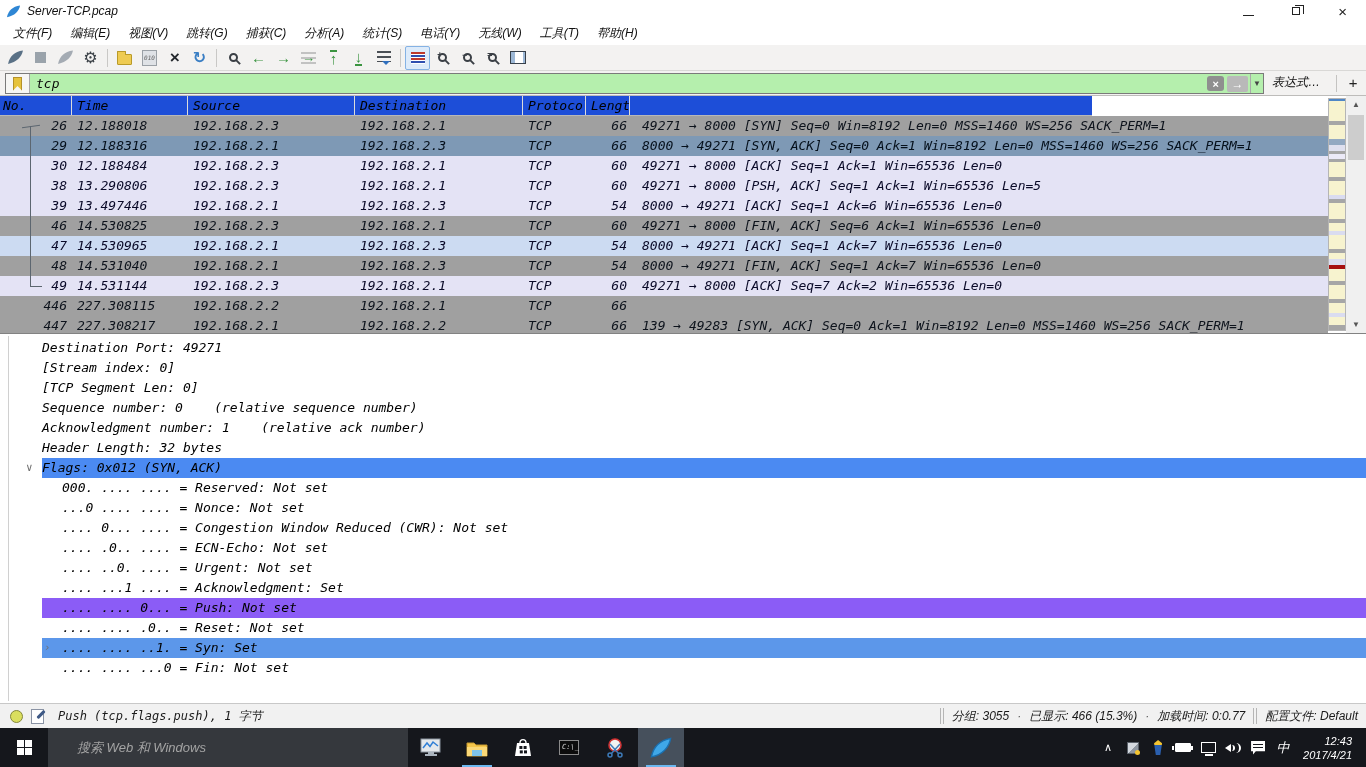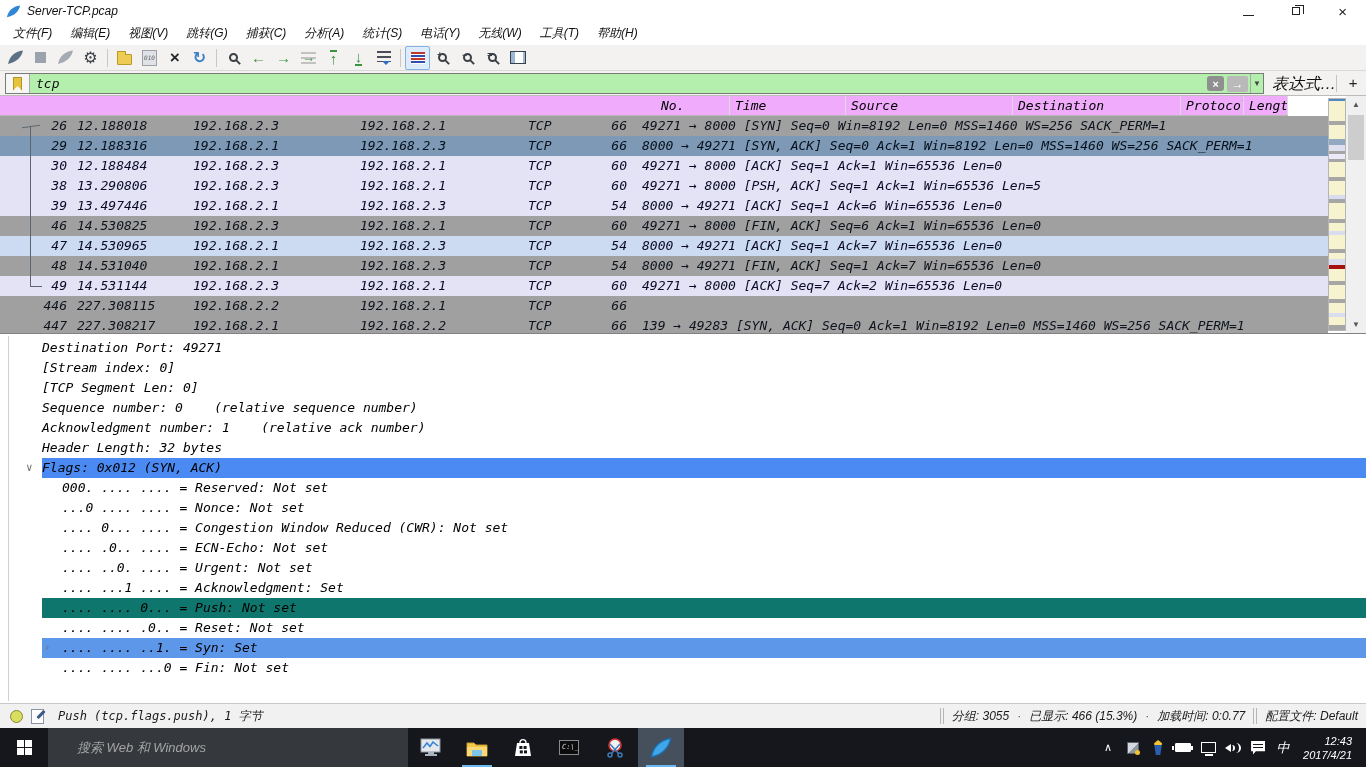--- a/index.html
+++ b/index.html
@@ -50,28 +50,28 @@
 
   
   .filterbar{position:absolute;left:0;top:71px;right:0;height:25px;background:#f3f2f1;border-bottom:1px solid #bdbcba;display:flex;align-items:center;}
   .ffield{position:absolute;left:5px;top:2px;width:1259px;height:21px;border:1px solid #7a7a7a;background:#b5efad;display:flex;align-items:center;}
   .fbook{width:24px;height:19px;background:#f6f6f4;border-right:1px solid #a9a9a9;display:flex;align-items:center;justify-content:center;}
   .ribbon{width:9px;height:14px;background:#e6c33c;border:1px solid #b5922a;clip-path:polygon(0 0,100% 0,100% 100%,50% 68%,0 100%);}
   .ftext{flex:1;padding-left:6px;font-size:13px;color:#0a0a0a;}
   .fclear{width:17px;height:15px;background:#8f8f8f;border-radius:3px;color:#fff;font-size:11px;font-weight:bold;display:flex;align-items:center;justify-content:center;margin-right:3px;}
   .fapply{width:21px;height:16px;background:#b9b9b9;border-radius:2px;color:#fff;font-size:12px;font-weight:bold;display:flex;align-items:center;justify-content:center;margin-right:2px;}
   .fdrop{width:13px;height:19px;border-left:1px solid #a9a9a9;display:flex;align-items:center;justify-content:center;font-size:8px;color:#444;}
-  .fexpr{position:absolute;left:1272px;top:3px;font-size:16px;color:#111;}
+  .fexpr{position:absolute;left:1272px;top:3px;font-size:12px;color:#111;}
   .fsep{position:absolute;left:1336px;top:4px;height:17px;border-left:1px solid #c4c3c1;}
   .fadd{position:absolute;left:1344px;top:1px;width:18px;height:21px;font-size:15px;color:#222;display:flex;align-items:center;justify-content:center;}
 
   
   .plist{position:absolute;left:0;top:96px;right:0;height:237px;background:#fff;overflow:hidden;}
-  .phead{position:absolute;left:0;top:0;height:20px;width:1288px;background:#f0abfc;border-bottom:1px solid #b8b8b8;display:flex;
-         font-family:"DejaVu Sans Mono",monospace;font-size:13px;justify-content:flex-end;}
+  .phead{position:absolute;left:0;top:0;height:20px;width:1092px;background:#1d4ed8;border-bottom:1px solid #b8b8b8;display:flex;
+         font-family:"DejaVu Sans Mono",monospace;font-size:13px;}
   .hcell{border-right:1px solid #dcdcdc;padding:2px 0 0 5px;white-space:nowrap;overflow:hidden;}
   .prows{position:absolute;left:0;top:20px;width:1328px;height:217px;overflow:hidden;font-family:"DejaVu Sans Mono",monospace;font-size:13px;}
   .prow{height:20px;display:flex;position:relative;white-space:nowrap;}
   .pc{padding-top:2px;overflow:hidden;white-space:nowrap;}
   .c-no{width:72px;text-align:right;padding-right:5px;}
   .c-time{width:116px;padding-left:5px;}
   .c-src{width:167px;padding-left:5px;}
   .c-dst{width:168px;padding-left:5px;}
   .c-proto{width:63px;padding-left:5px;}
   .c-len{width:44px;text-align:right;padding-right:3px;}
@@ -107,21 +107,21 @@
   
   .details{position:absolute;left:0;top:333px;right:0;height:370px;background:#fff;border-top:1px solid #828282;
            font-family:"DejaVu Sans Mono",monospace;font-size:13px;overflow:hidden;padding-top:4px;}
   .dframe{position:absolute;left:8px;top:2px;bottom:2px;border-left:1px solid #d0d0d0;}
   .dl{position:relative;margin-left:42px;height:20px;line-height:20px;white-space:pre;}
   .dl .xp{position:absolute;left:-16px;top:0;color:#707070;font-size:11px;}
   .dl.i2 .xp{left:2px;}
   .dl.i2 .t{padding-left:20px;display:inline-block;}
   .hl-blue{background:#4b8af2;}
   .hl-lblue{background:#5c97ea;}
-  .hl-gray{background:#0f766e;}
+  .hl-gray{background:#8b5cf6;}
 
   
   .statusbar{position:absolute;left:0;top:703px;right:0;height:25px;background:#f1f1f1;border-top:1px solid #c8c8c8;
              display:flex;align-items:center;font-size:12px;color:#1a1a1a;}
   .expertdot{width:13px;height:13px;border-radius:50%;background:#dade5e;border:1px solid #84873a;margin:0 8px 0 10px;}
   .noteicon{width:13px;height:15px;background:#fff;border:1px solid #8a93a4;position:relative;margin-right:14px;}
   .noteicon::after{content:"";position:absolute;right:-3px;top:3px;width:10px;height:3px;background:#3f5a86;transform:rotate(-45deg);border-radius:1px;}
   .sb-field{font-family:"DejaVu Sans Mono",monospace;font-size:12px;}
   .sb-right{margin-left:auto;display:flex;align-items:center;gap:8px;padding-right:8px;}
   .sep2{width:4px;height:16px;border-left:1px solid #b5b5b5;border-right:1px solid #b5b5b5;}

